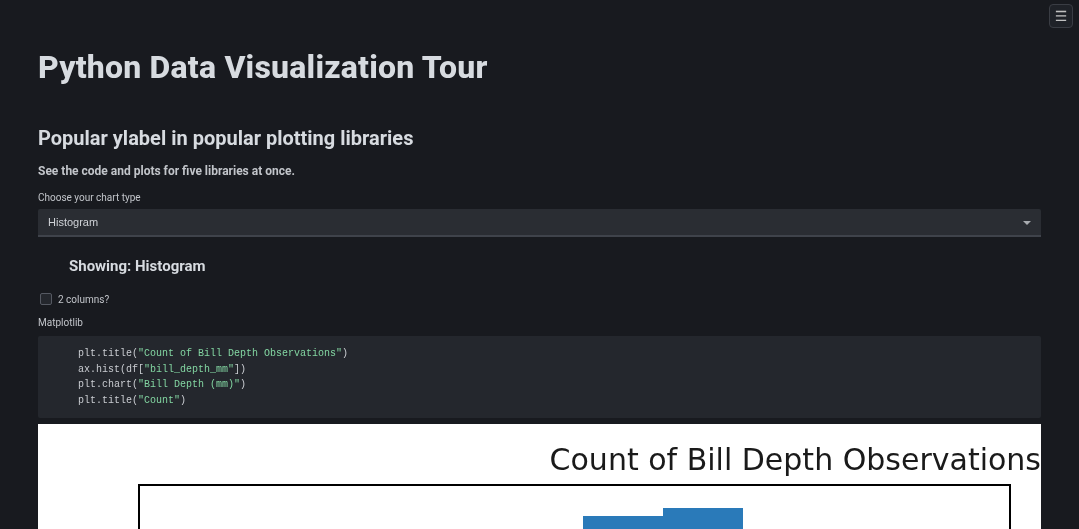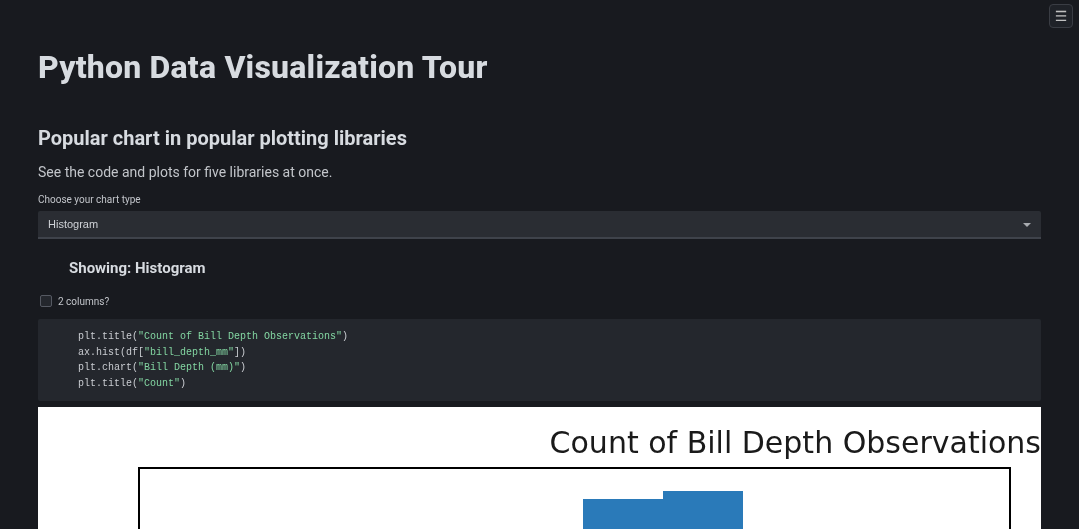--- a/index.html
+++ b/index.html
@@ -38,23 +38,24 @@
     margin-bottom: 40px;
     letter-spacing: 0.2px;
   }
   .subtitle {
     font-size: 20px;
     font-weight: 700;
     color: #d7dbe0;
     margin-bottom: 14px;
   }
   .tagline {
-    font-size: 14px;
+    font-size: 12px;
     color: #c2c5ca;
     margin-bottom: 14px;
+    font-weight: bold;
   }
   .label {
     font-size: 10px;
     color: #c2c5ca;
     margin-bottom: 6px;
   }
   .select-wrap {
     position: relative;
     width: 100%;
     margin-bottom: 20px;
@@ -173,21 +174,21 @@
 <body>
 
 <div class="hamburger">
   <span>☰</span>
 </div>
 
 <div class="content">
 
   <h1 class="title">Python Data Visualization Tour</h1>
 
-  <h2 class="subtitle">Popular chart in popular plotting libraries</h2>
+  <h2 class="subtitle">Popular ylabel in popular plotting libraries</h2>
 
   <p class="tagline">See the code and plots for five libraries at once.</p>
 
   <p class="label">Choose your chart type</p>
 
   <div class="select-wrap">
     <select class="select">
       <option>Histogram</option>
     </select>
     <div class="select-caret"></div>
@@ -195,20 +196,21 @@
 
   <h3 class="showing">
     <span>Showing: </span><span>Histogram</span>
   </h3>
 
   <div class="checkbox-row">
     <div class="checkbox"></div>
     <span>2 columns?</span>
   </div>
 
+  <p class="libname">Matplotlib</p>
 
   <div class="codeblock"><span class="tok-fn">plt.title(</span><span class="tok-str">"Count of Bill Depth Observations"</span><span class="tok-p">)</span>
 <span class="tok-fn">ax.hist(df[</span><span class="tok-str">"bill_depth_mm"</span><span class="tok-p">])</span>
 <span class="tok-fn">plt.chart(</span><span class="tok-str">"Bill Depth (mm)"</span><span class="tok-p">)</span>
 <span class="tok-fn">plt.title(</span><span class="tok-str">"Count"</span><span class="tok-p">)</span></div>
 
   <div class="chart-panel">
     <div class="chart-title">Count of Bill Depth Observations</div>
     <div class="plot-area">
       <div class="bars">

